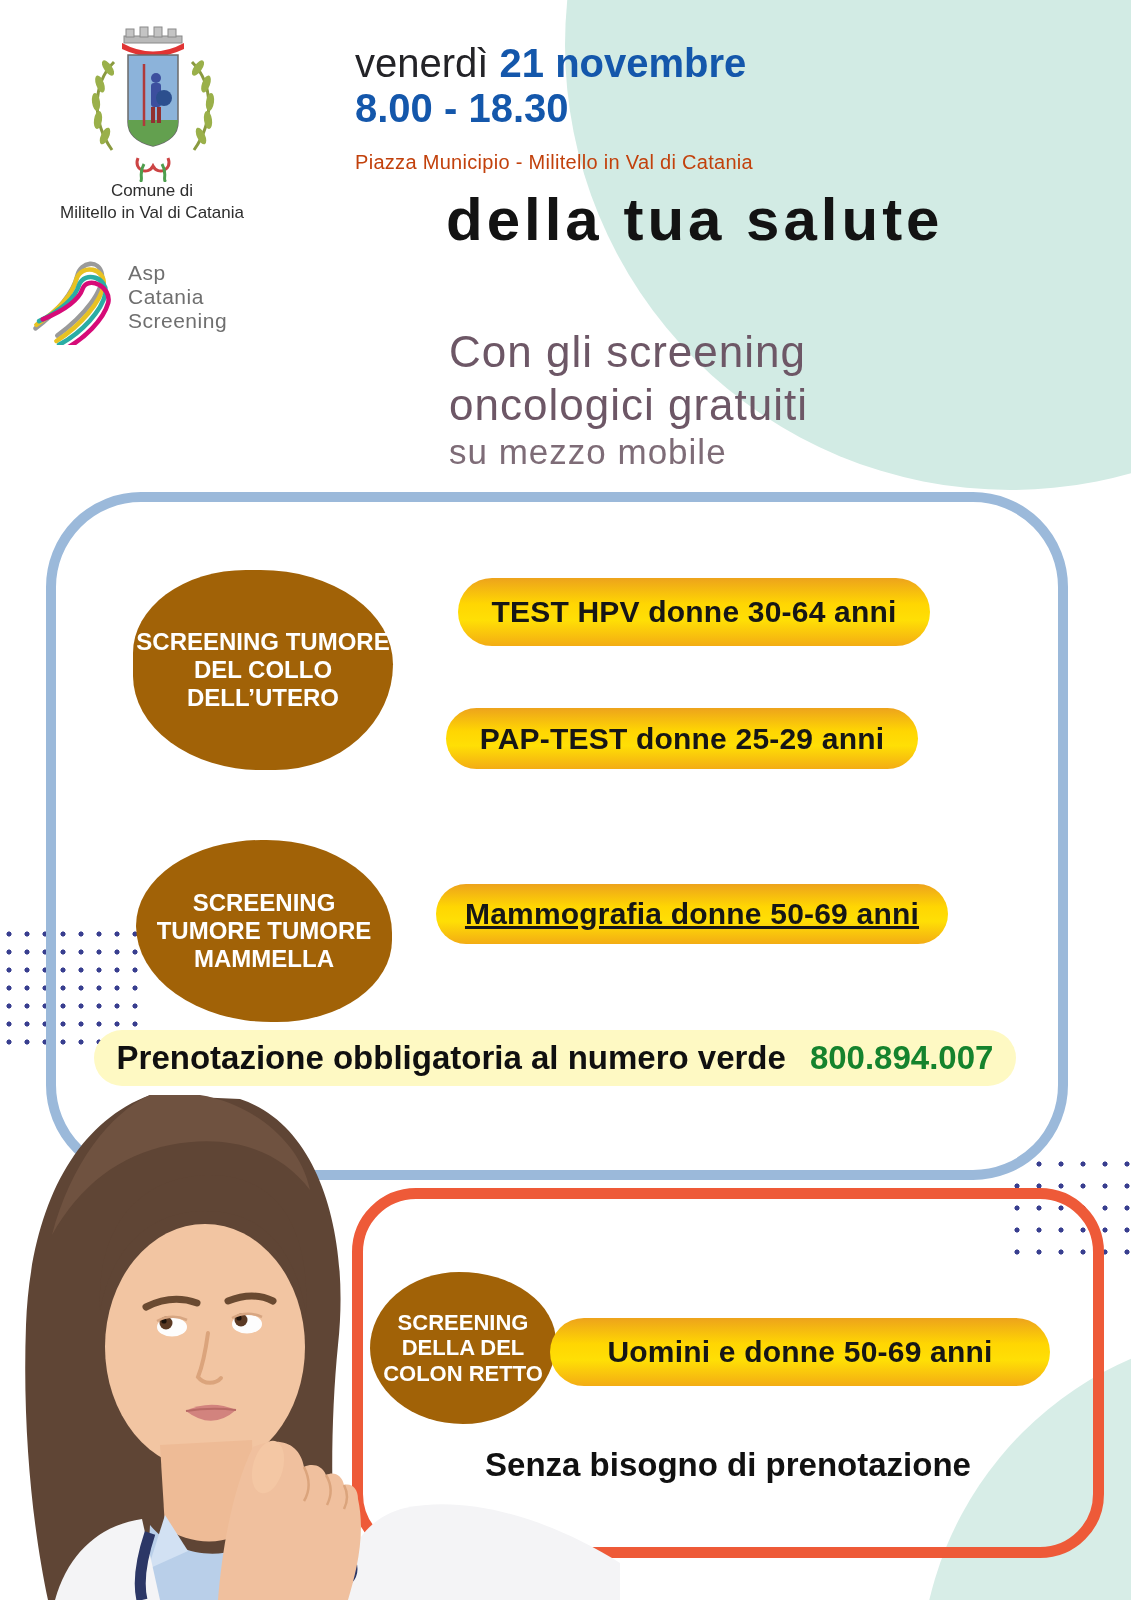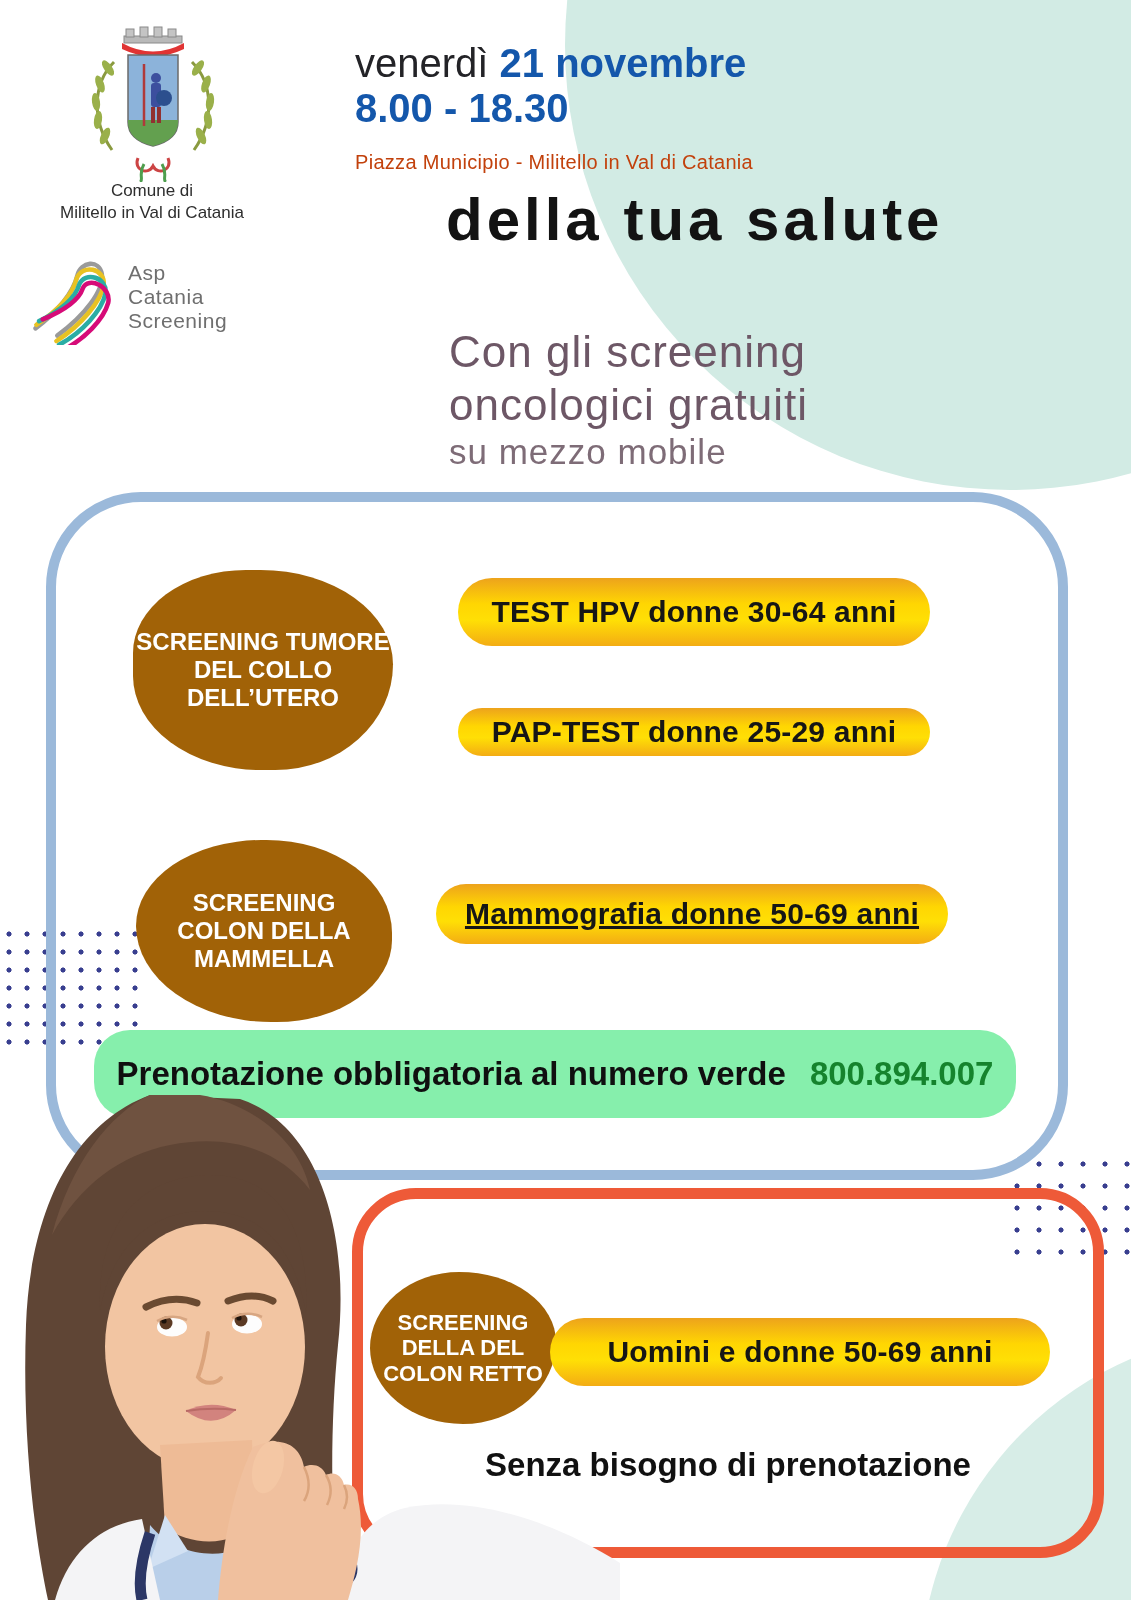--- a/index.html
+++ b/index.html
@@ -37,25 +37,25 @@
         border-radius:46% 54% 48% 52% / 44% 50% 56% 50%;}
   .blob-breast{left:136px; top:840px; width:256px; height:182px; font-size:24px;
         border-radius:50% 50% 46% 54% / 48% 52% 46% 54%;}
   .blob-colon{left:370px; top:1272px; width:186px; height:152px; font-size:22px;
         border-radius:48% 52% 50% 50% / 50% 46% 54% 50%;}
   
   .pill{background:linear-gradient(180deg,#eda31c 0%,#ffd602 38%,#ffdf05 62%,#f3ac14 100%);
         border-radius:40px; display:flex; align-items:center; justify-content:center;
         font-weight:700; font-size:30px; color:#161616; letter-spacing:0.2px;}
   .pill-hpv{left:458px; top:578px; width:472px; height:68px;}
-  .pill-pap{left:458px; top:708px; width:472px; height:48px;}
+  .pill-pap{left:446px; top:708px; width:472px; height:61px;}
   .pill-mammo{left:436px; top:884px; width:512px; height:60px;text-decoration:underline;}
   .pill-colon{left:550px; top:1318px; width:500px; height:68px;}
   
-  .booking{left:94px; top:1030px; width:922px; height:88px; border-radius:36px; background:#86efac;
+  .booking{left:94px; top:1030px; width:922px; height:56px; border-radius:36px; background:#fef9c3;
            display:flex; align-items:center; justify-content:center; gap:24px;}
   .booking .txt{font-size:33px; font-weight:700; color:#101010;}
   .booking .phone{font-size:33px; font-weight:700; color:#15832d;}
   .note{left:352px; top:1446px; width:752px; text-align:center; font-size:33px; font-weight:700; color:#111111;}
   .photo{left:0; top:1095px; width:620px; height:505px;}
   svg{display:block;}
 </style>
 </head>
 <body>
 
@@ -152,21 +152,21 @@
   </div>
   <div class="abs pill pill-hpv">
     <span>TEST HPV donne 30-64 anni</span>
   </div>
   <div class="abs pill pill-pap">
     <span>PAP-TEST donne 25-29 anni</span>
   </div>
 
   <div class="abs blob blob-breast">
     <span>SCREENING</span>
-    <span>COLON DELLA</span>
+    <span>TUMORE TUMORE</span>
     <span>MAMMELLA</span>
   </div>
   <div class="abs pill pill-mammo">
     <span>Mammografia donne 50-69 anni</span>
   </div>
 
   <div class="abs booking">
     <span class="txt">Prenotazione obbligatoria al numero verde</span>
     <span class="phone">800.894.007</span>
   </div>

